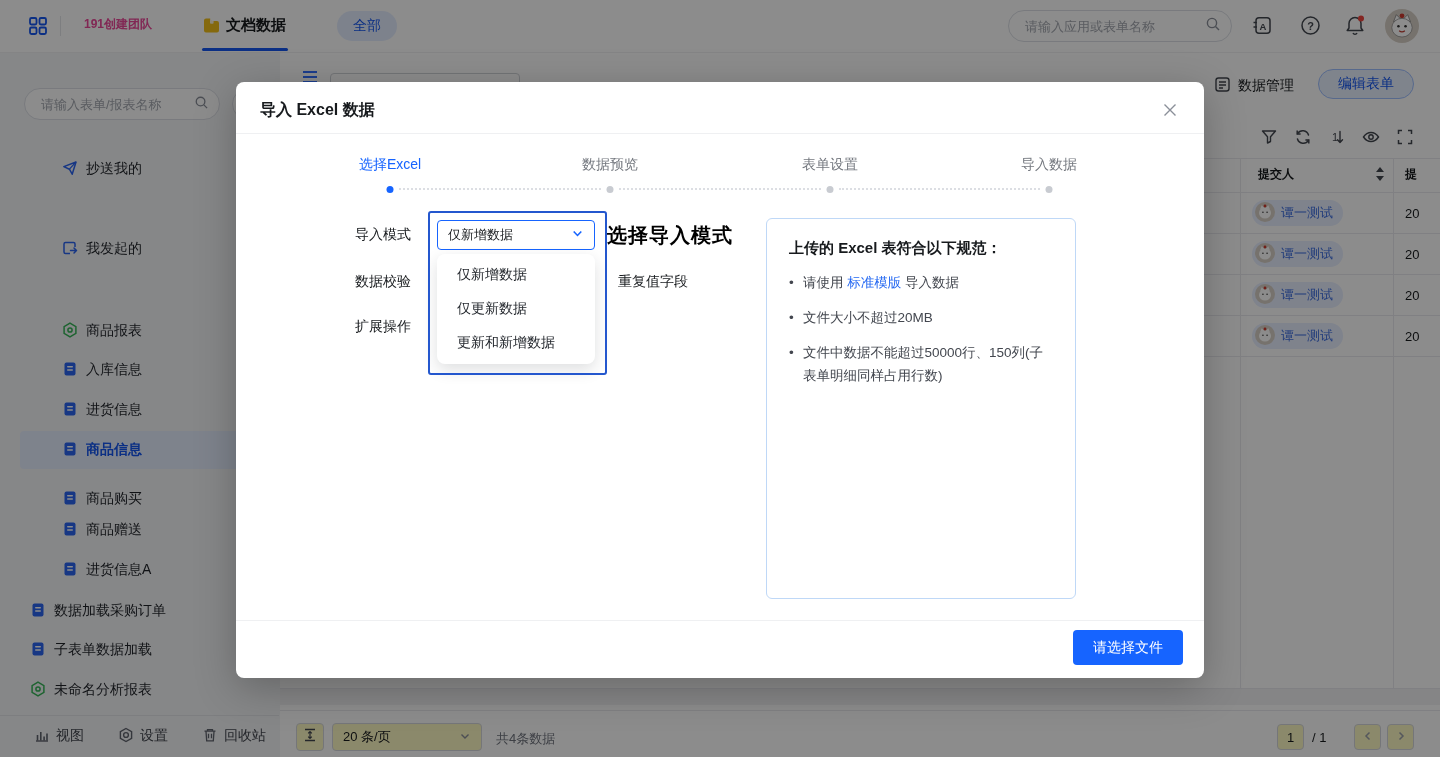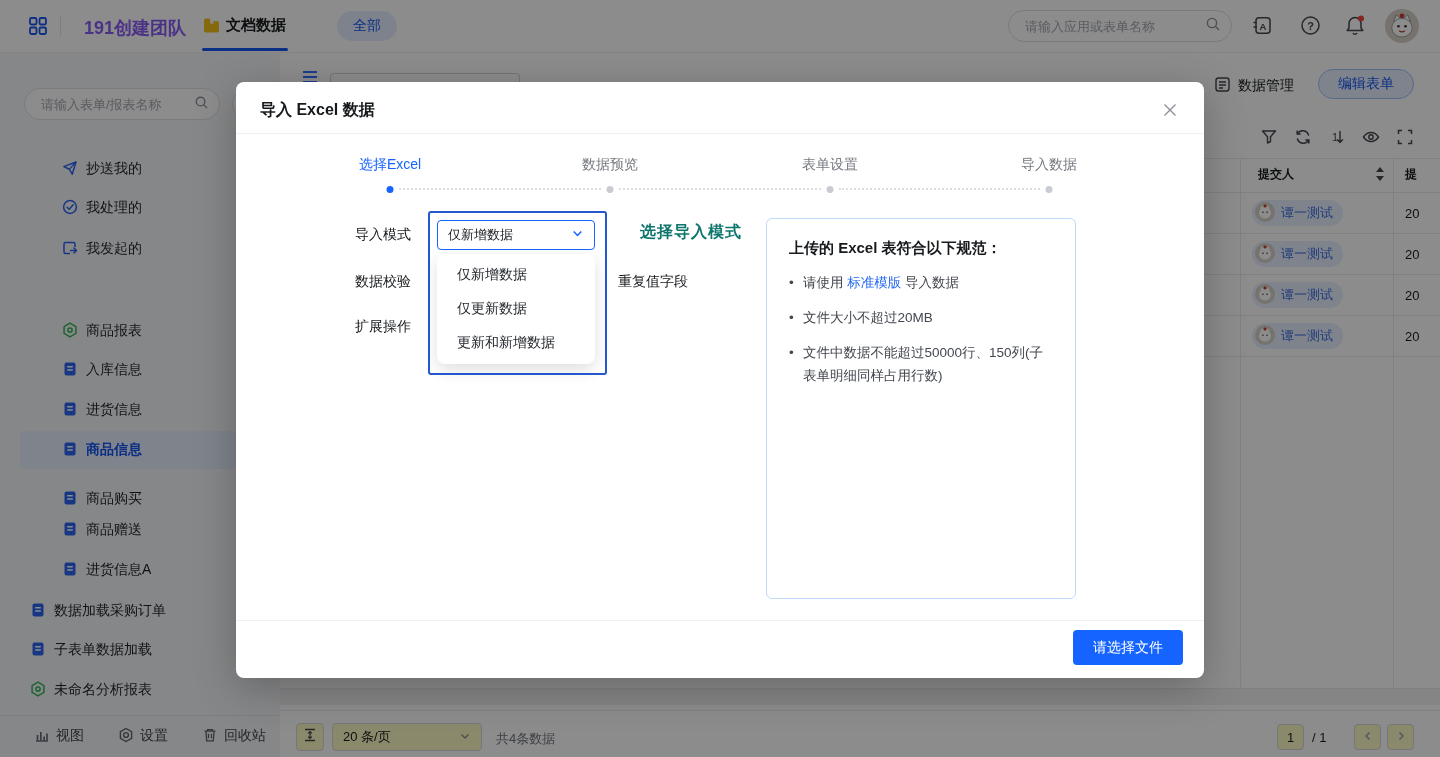--- a/index.html
+++ b/index.html
@@ -2,21 +2,21 @@
 <html><head>
 <meta charset="utf-8">
 <style>
   html,body{margin:0;padding:0;background:#fff;}
   body{width:1440px;height:757px;overflow:hidden;font-family:"Liberation Sans","DejaVu Sans",sans-serif;color:#1f2329;}
   #app{position:relative;width:1440px;height:757px;overflow:hidden;background:#fff;}
   .abs{position:absolute;}
   .ic{display:inline-block;vertical-align:middle;flex:none;}
   
   #topbar{left:0;top:0;width:1440px;height:52px;background:#fff;border-bottom:1px solid #f0f1f3;z-index:5;}
-  .tb-team{font-size:18px;font-weight:600;color:#8b5cf6;}
+  .tb-team{font-size:12px;font-weight:600;color:#ec4899;}
   .tb-app{font-size:15px;font-weight:600;color:#171a1d;text-align:center;}
   .tb-underline{height:3px;background:#1456F0;border-radius:2px;}
   .pill-all{height:30px;border-radius:15px;background:#E4EDFF;color:#1456F0;font-size:14px;display:flex;align-items:center;justify-content:center;}
   .tb-search{width:224px;height:32px;border:1px solid #DCDFE6;border-radius:16px;background:#fff;display:flex;align-items:center;padding:0 10px 0 14px;box-sizing:border-box;}
   .tb-search input{border:0;outline:0;flex:1;font-size:13px;color:#171a1d;background:transparent;font-family:inherit;}
   .tb-search input::placeholder{color:#A4A8B0;}
   
   #sidebar{left:0;top:52px;width:280px;height:705px;background:#F5F6F8;border-right:1px solid #EBEDF0;z-index:1;}
   .sb-search{left:24px;top:36px;width:196px;height:32px;border:1px solid #DCDFE6;border-radius:16px;background:#fff;display:flex;align-items:center;padding:0 10px 0 14px;box-sizing:border-box;}
   .sb-search input{border:0;outline:0;flex:1;width:120px;font-size:13px;background:transparent;font-family:inherit;}
@@ -45,21 +45,21 @@
   .step-lbl{font-size:14px;color:#74787F;transform:translateX(-50%);white-space:nowrap;}
   .step-lbl.on{color:#1664FF;}
   .dot{width:7px;height:7px;border-radius:50%;background:#C8CBD1;transform:translateX(-50%);}
   .dot.on{background:#1664FF;}
   .conn{height:0;border-top:2px dotted #DCDEE3;}
   .f-label{font-size:14px;color:#171a1d;}
   #hl-box{left:192px;top:129px;width:175px;height:160px;border:2px solid #2457CE;border-radius:3px;z-index:5;pointer-events:none;}
   #mode-select{left:201px;top:138px;width:158px;height:30px;border:1px solid #1664FF;border-radius:4px;background:#fff;display:flex;align-items:center;padding:0 10px;box-sizing:border-box;font-size:13px;color:#171a1d;z-index:3;}
   #mode-menu{left:201px;top:172px;width:158px;height:110px;background:#fff;border-radius:8px;box-shadow:0 6px 16px rgba(31,35,41,.14);z-index:4;padding-top:4px;box-sizing:border-box;}
   .opt{height:34px;display:flex;align-items:center;padding-left:20px;font-size:14px;color:#1f2329;}
-  #annot{left:404px;top:140px;font-size:16px;font-weight:700;color:#0f766e;letter-spacing:1px;white-space:nowrap;}
+  #annot{left:371px;top:140px;font-size:20px;font-weight:700;color:#000000;letter-spacing:1px;white-space:nowrap;}
   #spec-panel{left:530px;top:136px;width:310px;height:381px;border:1px solid #BFD8F7;border-radius:6px;box-sizing:border-box;padding:20px 22px;}
   .sp-title{font-size:15px;font-weight:700;color:#171a1d;margin-bottom:14px;}
   .sp-rule{font-size:13.5px;color:#43474F;line-height:1.7;margin-bottom:12px;padding-left:14px;position:relative;}
   .sp-rule:before{content:"•";position:absolute;left:0;color:#43474F;}
   .sp-link{color:#2468F2;}
   #file-btn{left:837px;top:548px;width:110px;height:35px;background:#1664FF;border-radius:4px;color:#fff;font-size:14px;display:flex;align-items:center;justify-content:center;}
 </style>
 </head>
 <body>
 
@@ -130,27 +130,20 @@
           </svg></span>
       </div>
 
     <div id="sb-list" class="abs">
       <div class="s-item lvl2" style="top:38px;">
           <span class="ic"><svg width="16" height="16" viewBox="0 0 16 16">
               <path d="M1.8 6.6 L14 2 L10.2 14.2 L7.4 9.2 Z" fill="none" stroke="#2B64F0" stroke-width="1.5" stroke-linejoin="round"></path>
               <path d="M7.4 9.2 L14 2" stroke="#2B64F0" stroke-width="1.2"></path>
             </svg></span>
           <span class="lbl">抄送我的</span>
-        </div>
-      <div class="s-item lvl2" style="top:77px;">
-          <span class="ic"><svg width="16" height="16" viewBox="0 0 16 16">
-              <circle cx="8" cy="8" r="6.4" fill="none" stroke="#2B64F0" stroke-width="1.5"></circle>
-              <path d="M5 8.2 L7.2 10.3 L11.2 5.8" fill="none" stroke="#2B64F0" stroke-width="1.5" stroke-linecap="round" stroke-linejoin="round"></path>
-            </svg></span>
-          <span class="lbl">我处理的</span>
         </div>
       <div class="s-item lvl2" style="top:118px;">
           <span class="ic"><svg width="16" height="16" viewBox="0 0 16 16">
               <path d="M13 7V4a1.5 1.5 0 0 0-1.5-1.5h-8A1.5 1.5 0 0 0 2 4v8a1.5 1.5 0 0 0 1.5 1.5H8" fill="none" stroke="#2B64F0" stroke-width="1.5"></path>
               <path d="M8.5 10.5h6M12 8l2.5 2.5L12 13" fill="none" stroke="#2B64F0" stroke-width="1.5" stroke-linecap="round" stroke-linejoin="round"></path>
             </svg></span>
           <span class="lbl">我发起的</span>
         </div>
       <div class="s-item lvl2" style="top:200px;">
           <span class="ic"><svg width="16" height="16" viewBox="0 0 16 16">

